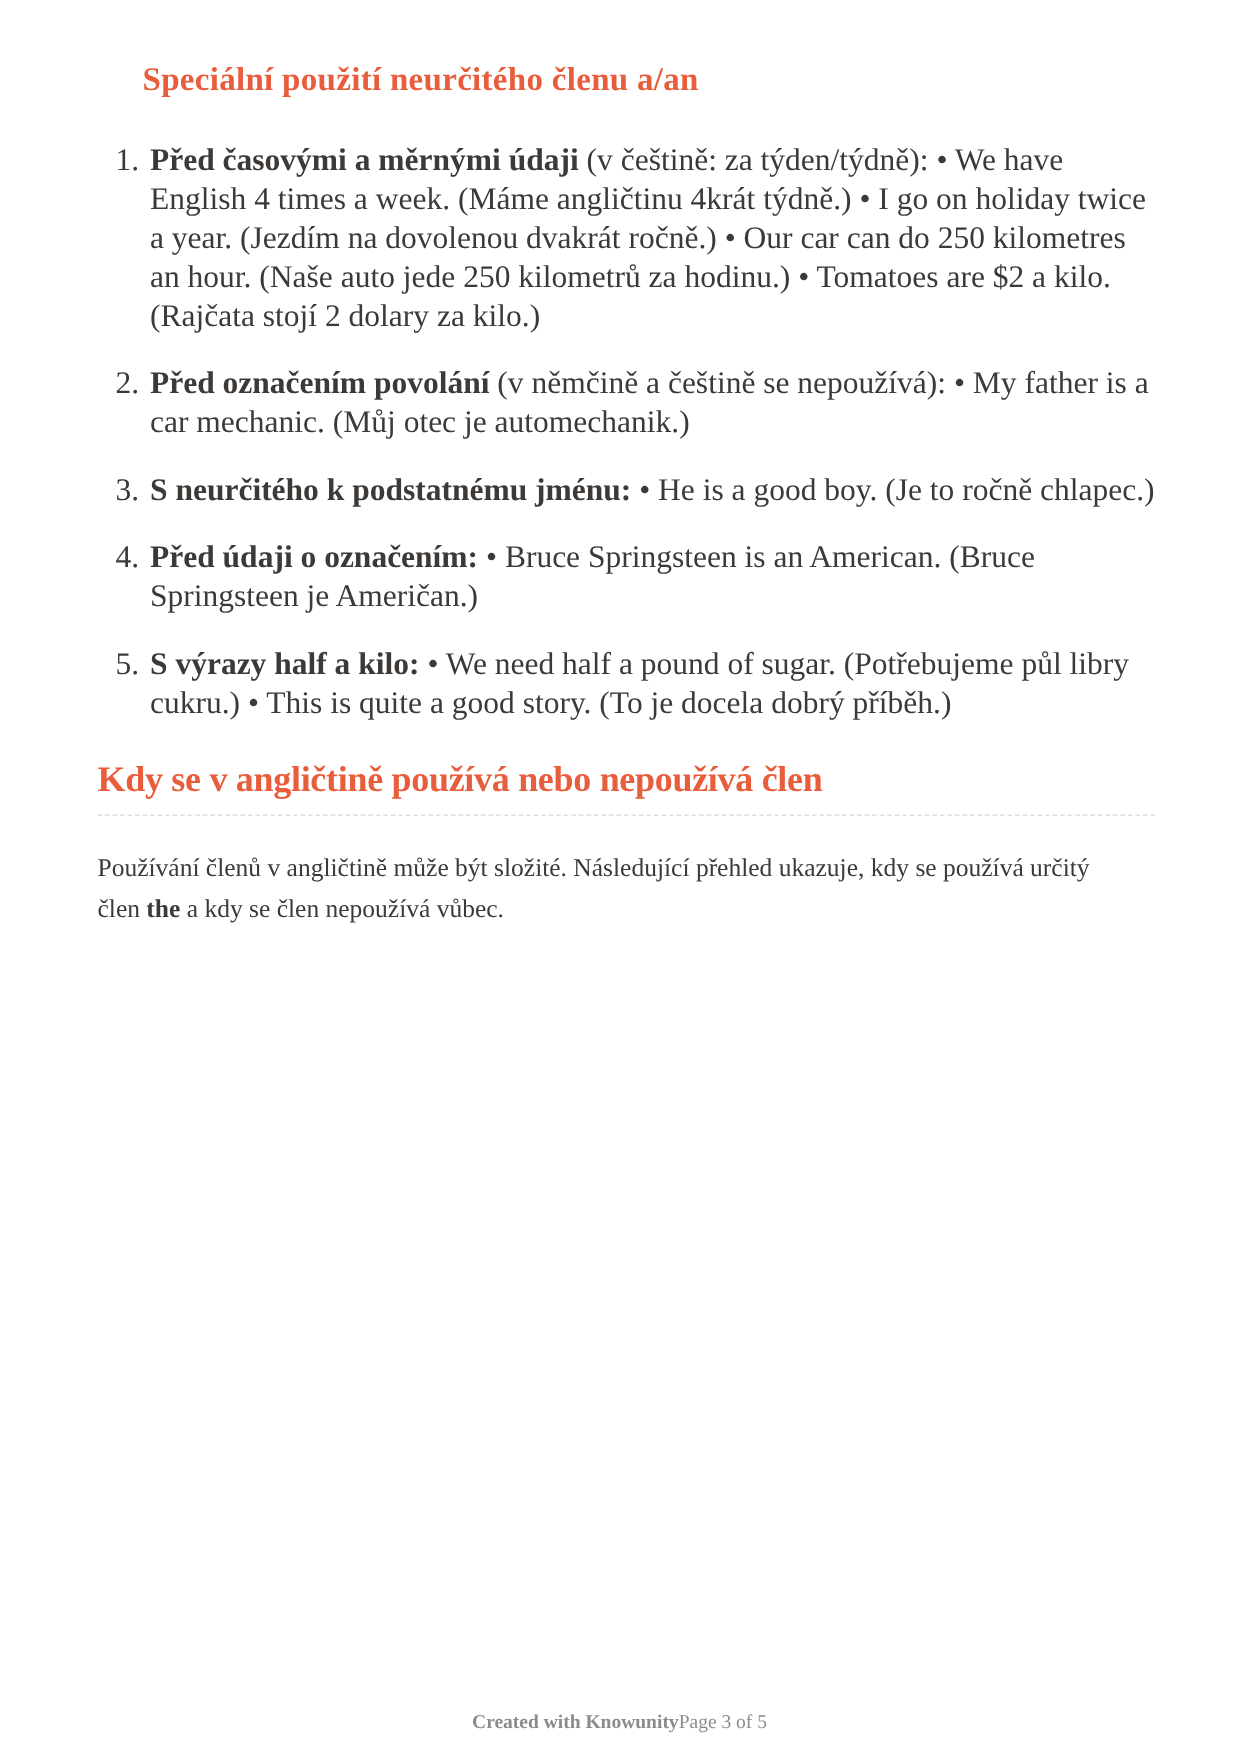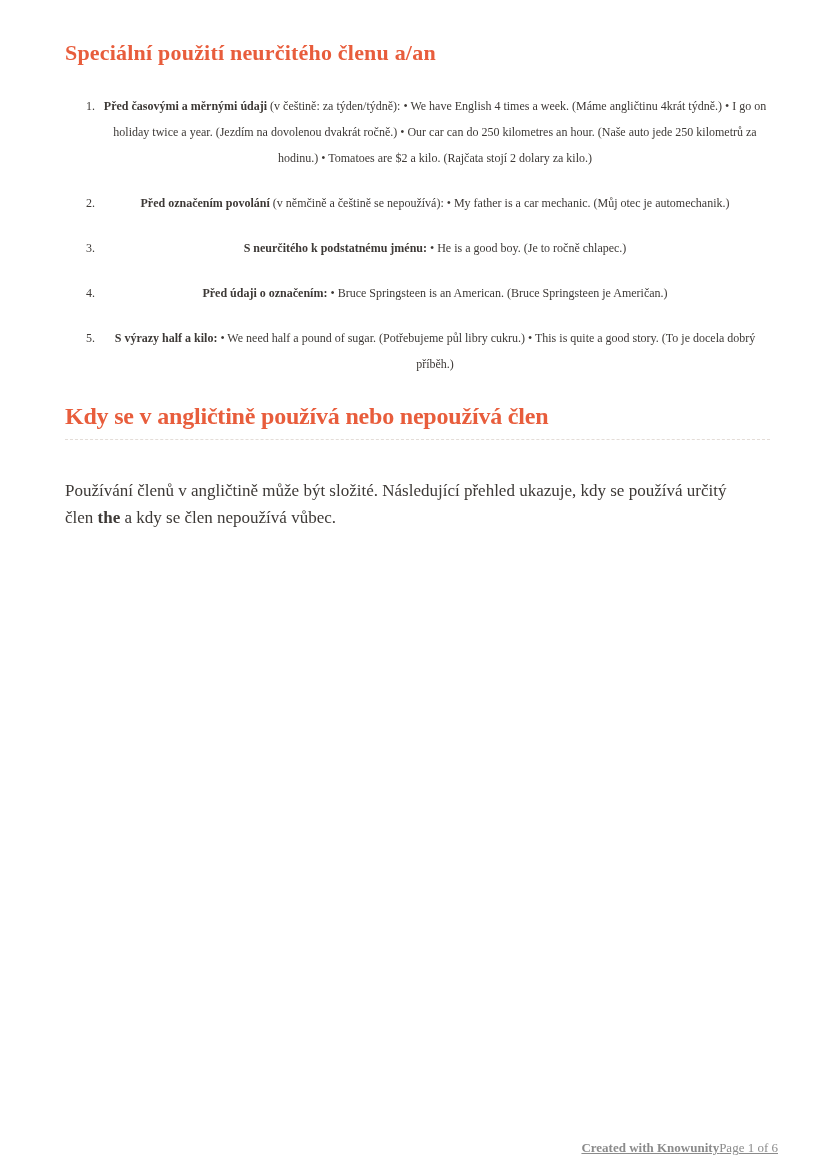--- a/index.html
+++ b/index.html
@@ -20,66 +20,65 @@
   }
   .content {
     padding: 40px 58px 0 65px;
   }
   .section-heading {
     font-size: 22px;
     font-weight: bold;
     color: var(--color-accent);
     letter-spacing: 0.2px;
     margin-bottom: 27px;
+    margin-left: 30px;
   }
   ol.usage-list {
     list-style: decimal outside;
     padding-left: 33px;
     margin: 0;
   }
   ol.usage-list li {
-    font-size: 12px;
+    font-size: 21px;
     line-height: 26px;
     margin-bottom: 19px;
     padding-left: 2px;
-    text-align: center;
   }
   ol.usage-list li::marker {
     font-weight: normal;
     color: var(--color-body_text);
   }
   .lead { font-weight: bold; }
   .main-heading {
     font-size: 24px;
     font-weight: bold;
     color: var(--color-accent);
     letter-spacing: -0.2px;
     white-space: nowrap;
     margin-top: 26px;
     padding-bottom: 9px;
     border-bottom: 1px dashed var(--color-divider);
   }
   .intro-paragraph {
-    margin-top: 37px;
+    margin-top: 21px;
     font-size: 17px;
     line-height: 27px;
     max-width: 690px;
   }
   .intro-paragraph .bold-word { font-weight: bold; }
   .page-footer {
     position: absolute;
     left: 48px;
     right: 50px;
     bottom: 15px;
     display: flex;
-    justify-content: flex-end;
+    justify-content: center;
     align-items: baseline;
     font-size: 13px;
     color: var(--color-footer_text);
-    text-decoration: underline;
   }
   .footer-left { font-weight: bold; }
   .footer-right { font-weight: normal; }
 </style>
 </head>
 <body>
 
 <div class="content">
 
   <h2 class="section-heading">Speciální použití neurčitého členu a/an</h2>
@@ -93,14 +92,14 @@
   </ol>
 
   <h1 class="main-heading">Kdy se v angličtině používá nebo nepoužívá člen</h1>
 
   <p class="intro-paragraph"><span>Používání členů v angličtině může být složité. Následující přehled ukazuje, kdy se používá určitý člen </span><span class="bold-word">the</span><span> a kdy se člen nepoužívá vůbec.</span></p>
 
 </div>
 
 <div class="page-footer">
   <span class="footer-left">Created with Knowunity</span>
-  <span class="footer-right">Page 1 of 6</span>
+  <span class="footer-right">Page 3 of 5</span>
 </div>
 
 </body></html>

